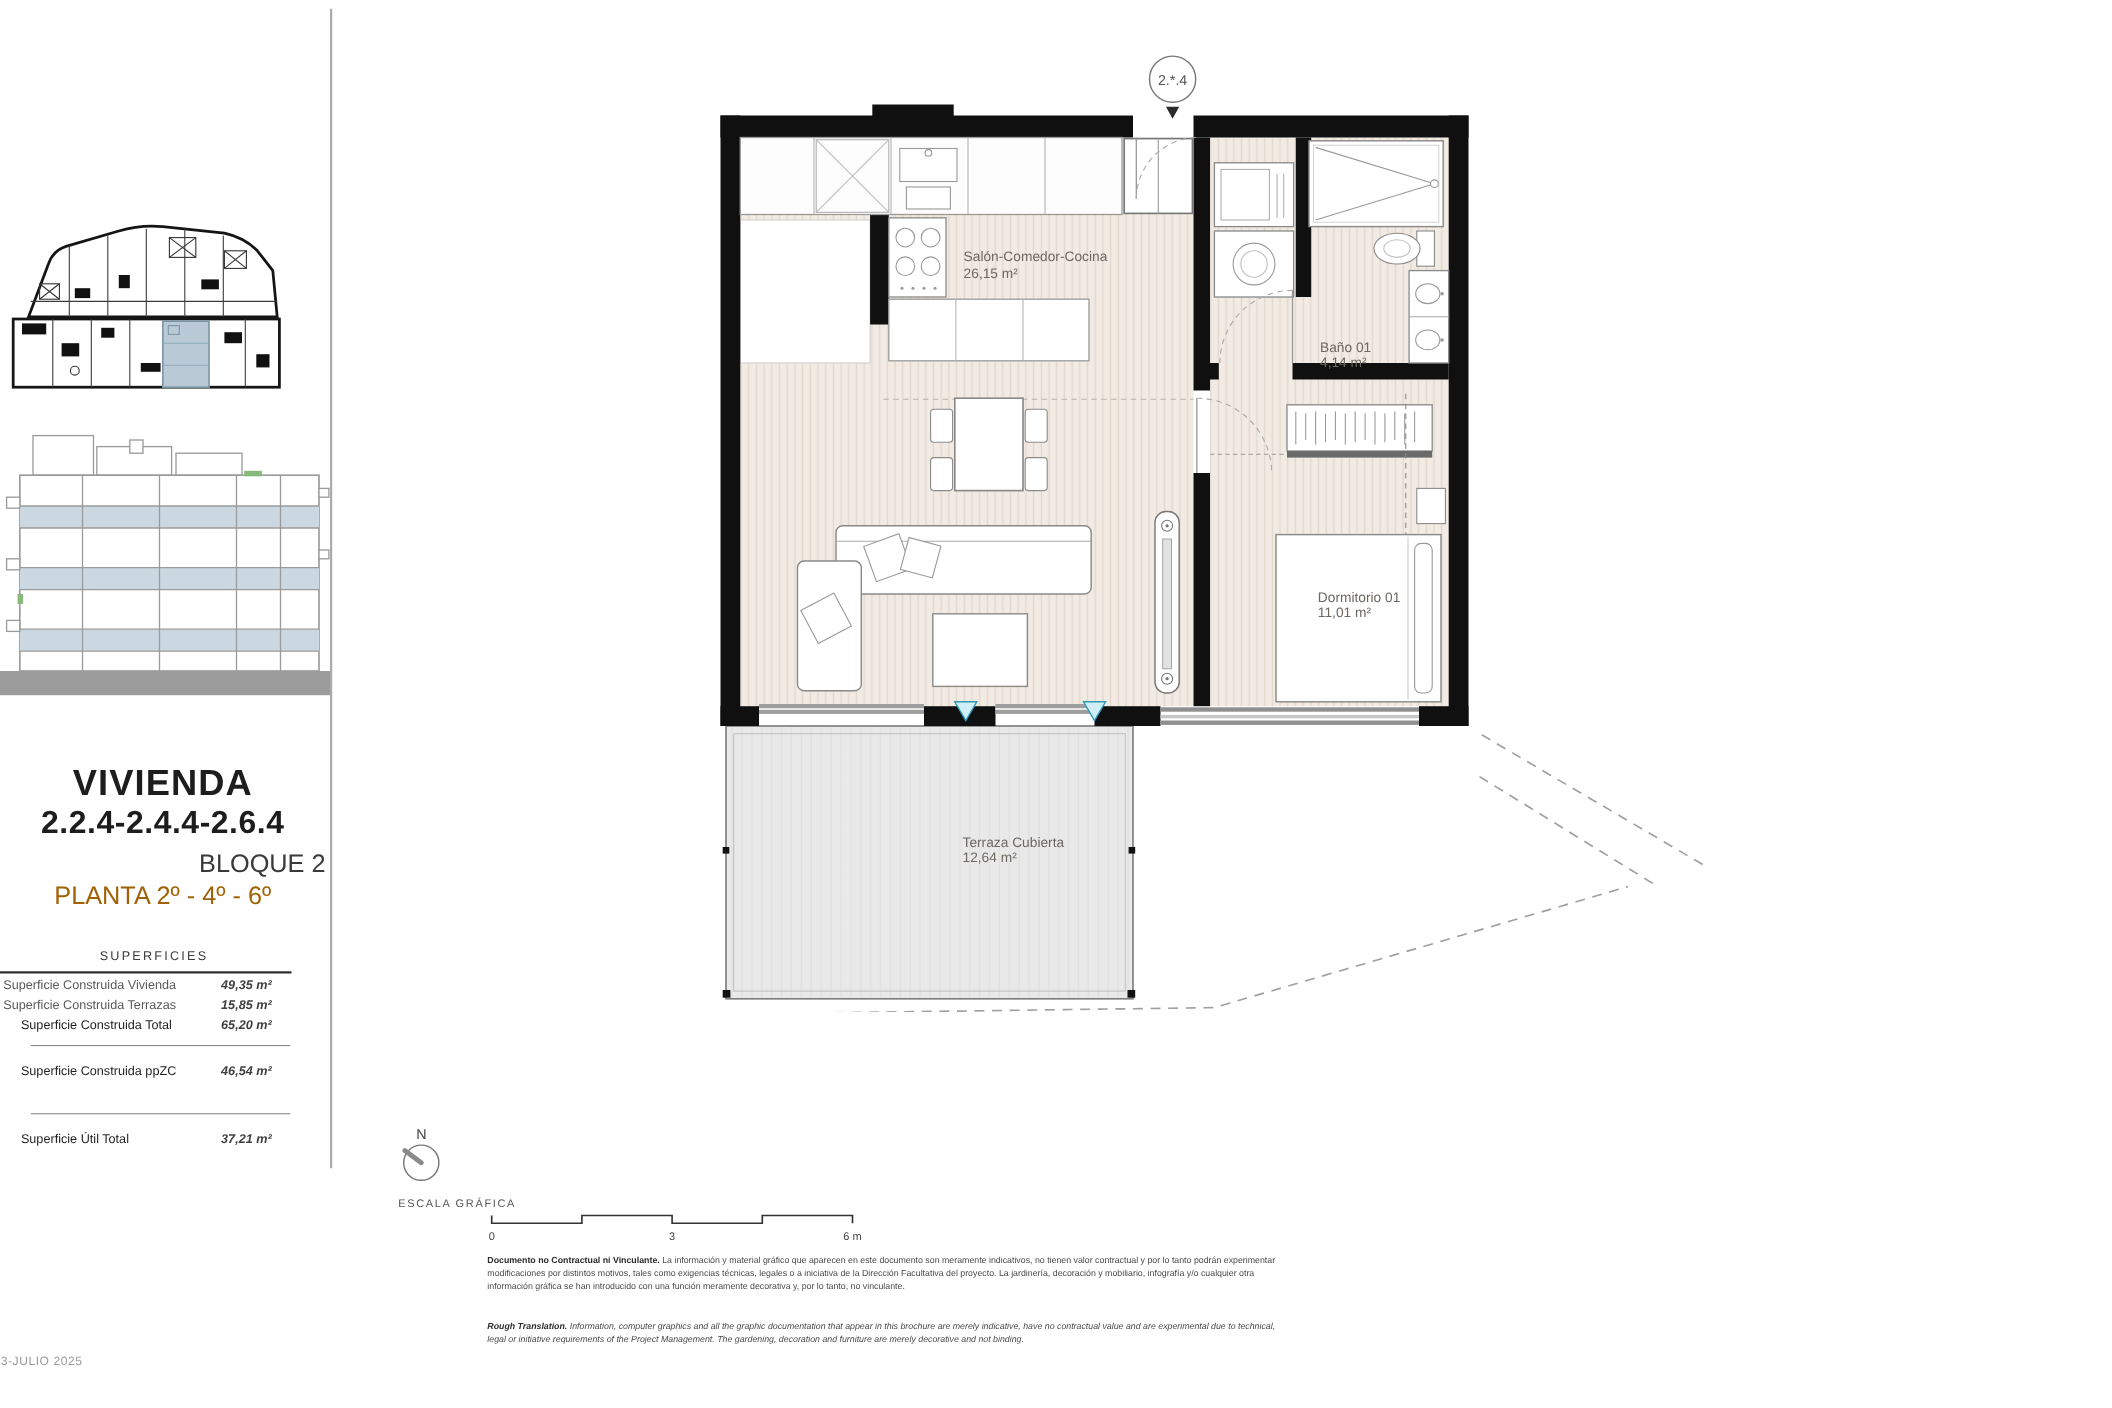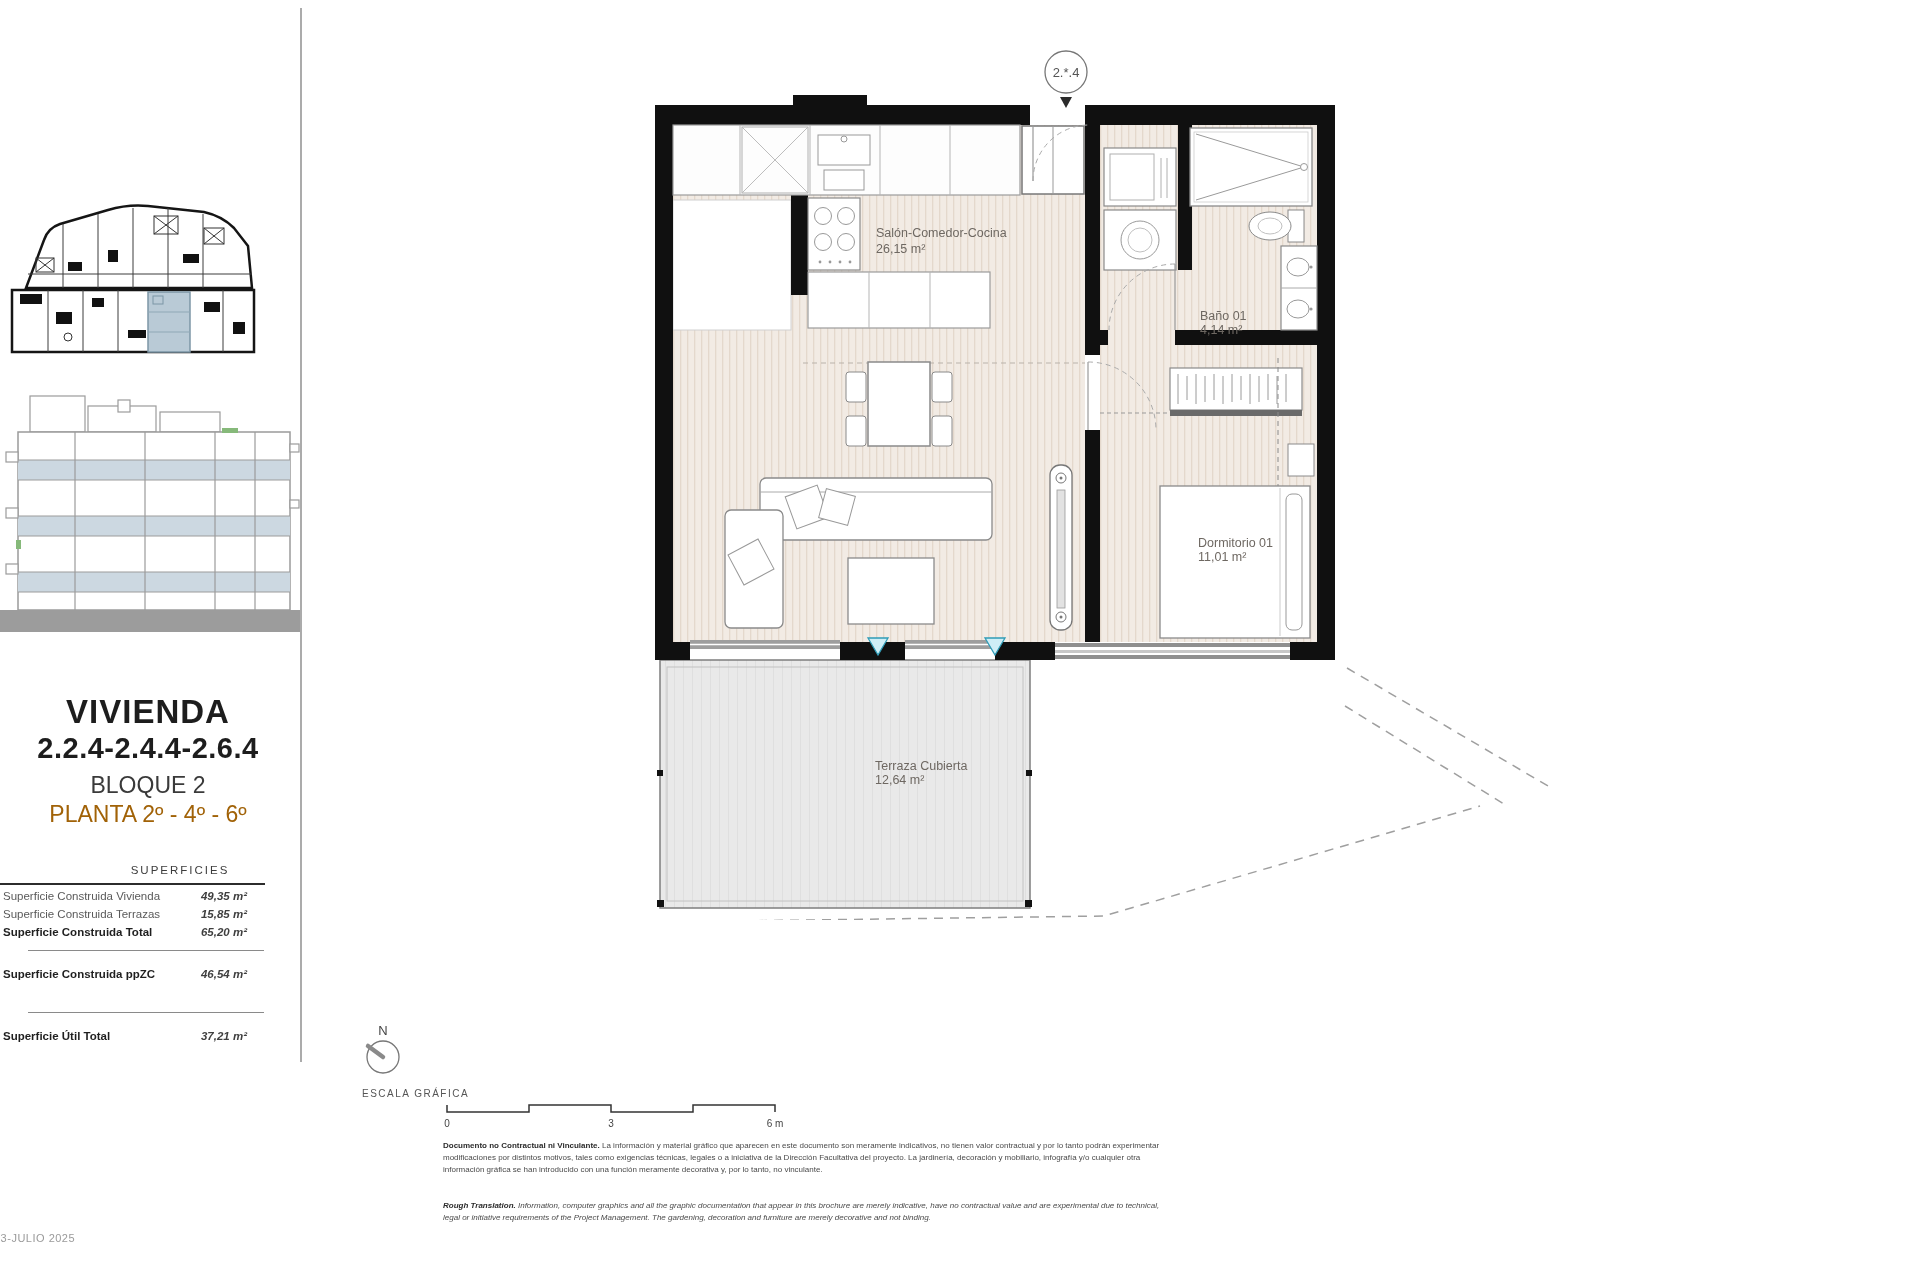--- a/index.html
+++ b/index.html
@@ -4,30 +4,30 @@
 <style>
   html,body{margin:0;padding:0;background:#fff;}
   .page{position:relative;width:1920px;height:1280px;background:#ffffff;overflow:hidden;
         font-family:"Liberation Sans", sans-serif;color:#222;}
   .abs{position:absolute;}
   .divider{position:absolute;left:300px;top:8px;width:2px;height:1054px;background:#ababab;}
   
   .title-block{position:absolute;left:0;top:694px;width:296px;text-align:center;color:#1d1d1d;}
   .tb-title{font-size:33px;font-weight:bold;letter-spacing:1px;line-height:36px;}
   .tb-codes{font-size:29px;font-weight:bold;letter-spacing:0.5px;line-height:36px;}
-  .tb-block{font-size:23px;color:#3a3a3a;line-height:30px;margin-top:4px;}
+  .tb-block{font-size:23px;color:#3a3a3a;line-height:30px;margin-top:4px;text-align:right;}
   .tb-floors{font-size:23px;color:#a16207;line-height:28px;}
   .surf-header{position:absolute;left:0;top:864px;width:280px;text-align:center;font-size:11.5px;
-               letter-spacing:2px;color:#3c3c3c;margin-left:40px;}
+               letter-spacing:2px;color:#3c3c3c;}
   .rule-thick{position:absolute;left:0;top:883px;width:265px;height:2px;background:#2c2c2c;}
   .rule-thin{position:absolute;height:1px;background:#8a8a8a;}
   .surf-row{position:absolute;left:3px;width:260px;font-size:11.5px;color:#5a5a5a;}
   .surf-row .lab{display:inline-block;}
   .surf-row .val{position:absolute;right:16px;font-style:italic;color:#3f3f3f;font-weight:bold;}
-  .surf-row.bold .lab{font-weight:bold;color:#1f1f1f;}
+  .surf-row.bold .lab{font-weight:normal;color:#1f1f1f;margin-left:16px;}
   .doc-date{position:absolute;left:-6px;top:1232px;font-size:11px;color:#9a9a9a;letter-spacing:0.5px;}
   
   .disclaimer{position:absolute;left:443px;width:724px;font-size:8px;line-height:12px;color:#4a4a4a;}
   .disc-es{top:1140px;}
   .disc-en{top:1200px;font-style:italic;}
   .disc-lead{font-weight:bold;color:#2b2b2b;}
   svg text{font-family:"Liberation Sans", sans-serif;}
   .room-label{font-size:12.5px;fill:#6e6862;}
 </style>
 </head>

